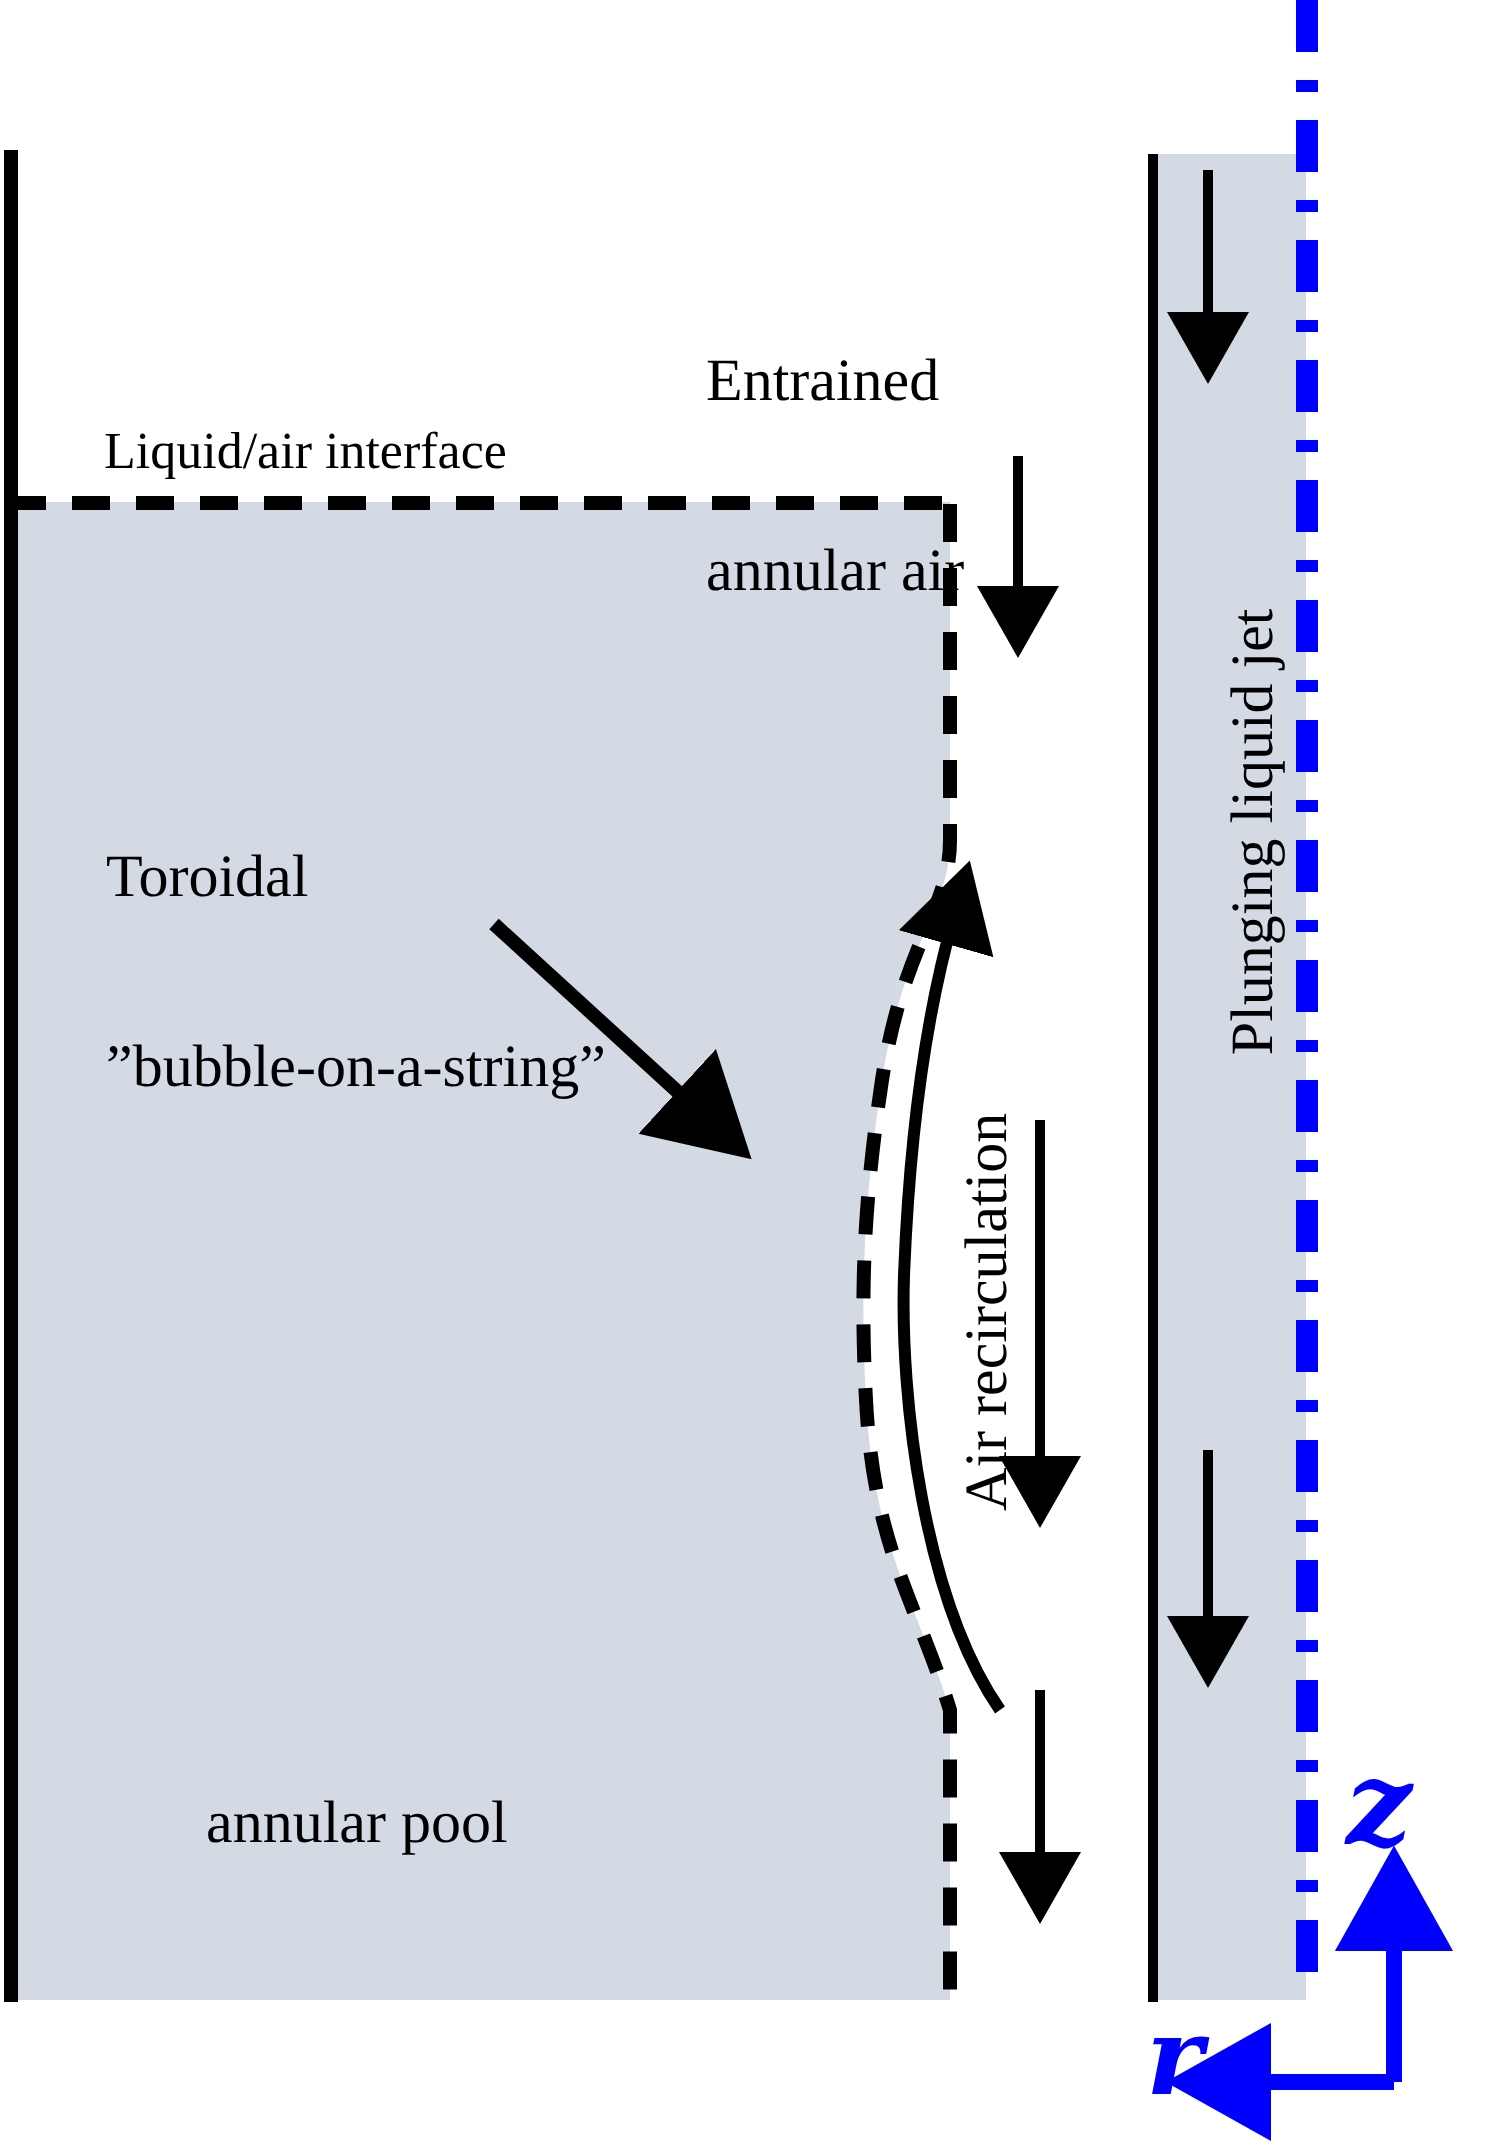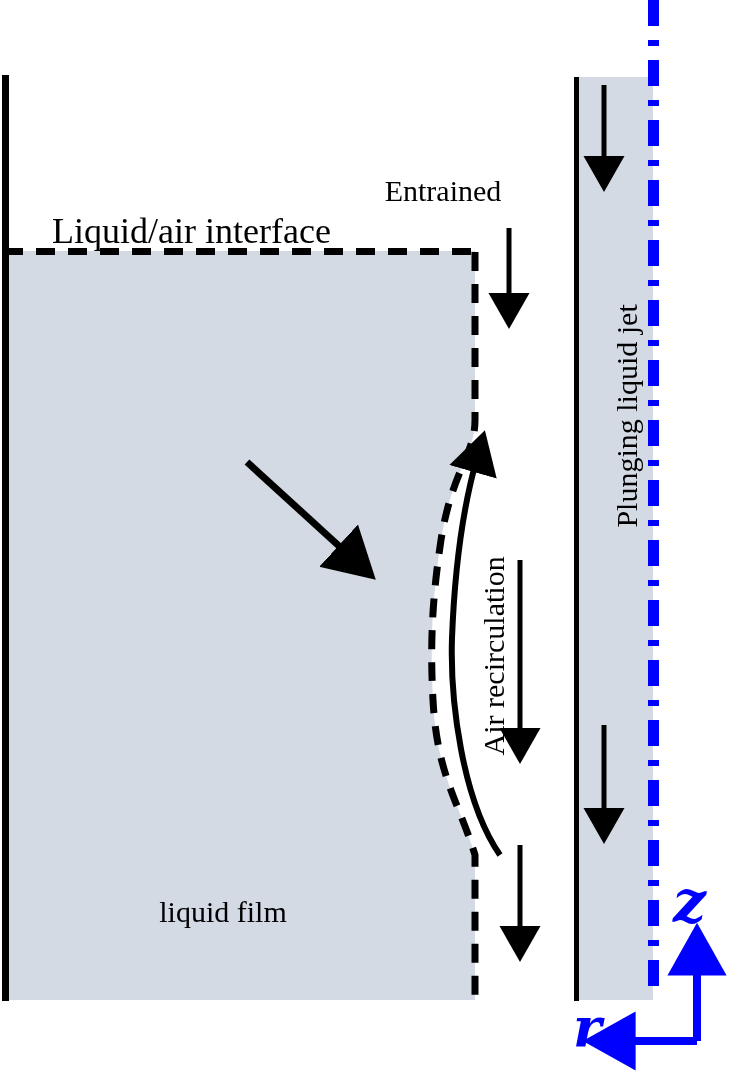--- a/index.html
+++ b/index.html
@@ -2,21 +2,21 @@
 <html><head>
 <meta charset="utf-8">
 <title>Plunging liquid jet diagram</title>
 <style>
   html,body{margin:0;padding:0;background:#ffffff;}
   body{width:747px;height:1077px;overflow:hidden;
        font-family:"Liberation Serif","DejaVu Serif",serif;}
   #stage{position:relative;width:747px;height:1077px;background:#fff;}
   #stage svg.layer{position:absolute;left:0;top:0;width:747px;height:1077px;}
   .lbl{position:absolute;color:#000;line-height:1.06;white-space:pre;}
-  .c{text-align:center;}
+  .c{text-align:left;}
   .rot{transform-origin:50% 50%;}
   .blue{color:#0000ff;}
   .mathvar{font-family:"DejaVu Serif",serif;font-style:italic;font-weight:700;}
 </style>
 </head>
 <body>
 
 <div id="stage">
 
   <svg class="layer" viewBox="0 0 747 1077">
@@ -65,34 +65,39 @@
              C455,560 465,500 477,458" marker-end="url(#ah)"></path>
 
     <line x1="247" y1="462" x2="351" y2="557" stroke="#000" stroke-width="7" marker-end="url(#ah)"></line>
 
     <line x1="653.5" y1="0" x2="653.5" y2="1000" stroke="#0000ff" stroke-width="11" stroke-dasharray="26 14 6 14"></line>
 
     <line x1="697" y1="1041" x2="697" y2="958" stroke="#0000ff" stroke-width="8" marker-end="url(#ahB)"></line>
     <line x1="697" y1="1041" x2="618" y2="1041" stroke="#0000ff" stroke-width="8" marker-end="url(#ahB)"></line>
   </svg>
 
-  <div class="lbl" style="left:52px; top:212px; font-size:36px;">Liquid/air interface</div>
+  <div class="lbl" style="left:52px; top:212px; font-size:26px;">Liquid/air interface</div>
 
   <div class="lbl c" style="left:353px; top:111px; width:180px; font-size:30px;">
     <div>Entrained</div>
+    <div>annular air</div>
   </div>
 
+  <div class="lbl c" style="left:53px; top:359px; width:322px; font-size:30px;">
+    <div>Toroidal</div>
+    <div>”bubble-on-a-string”</div>
+  </div>
 
   <div class="lbl rot" style="left:374px; top:640px; width:240px; font-size:30px; text-align:center;
               transform:rotate(-90deg);">Air recirculation</div>
 
   <div class="lbl rot" style="left:482px; top:400px; width:290px; font-size:30px; text-align:center;
               transform:rotate(-90deg);">Plunging liquid jet</div>
 
   <div class="lbl c" style="left:103px; top:832px; width:240px; font-size:30px;">
-    <div>liquid film</div>
+    <div>annular pool</div>
   </div>
 
   <div class="lbl blue mathvar" style="left:673px; top:872px; font-size:58px;">z</div>
 
   <div class="lbl blue mathvar" style="left:573px; top:1000px; font-size:54px;">r</div>
 
 </div>
 
 </body></html>

